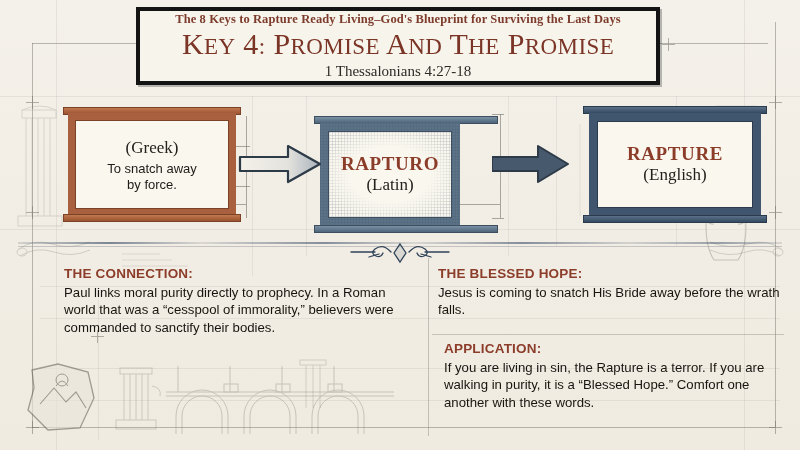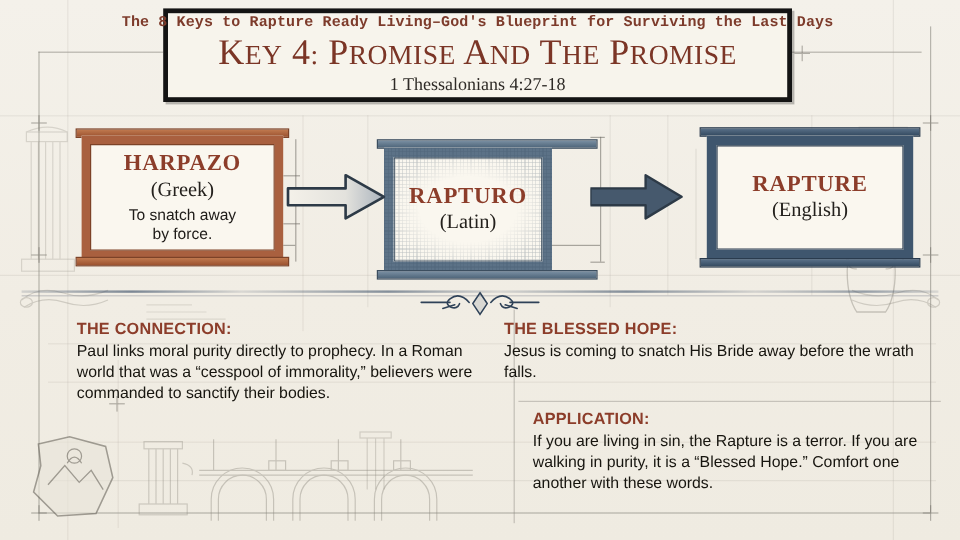--- a/index.html
+++ b/index.html
@@ -30,21 +30,21 @@
   .tick:after{left:6px;top:0;width:1px;height:13px;}
 
   
   .title-plate{
     position:absolute;left:136px;top:7px;width:524px;height:78px;
     background:#f7f4ec;border:4px solid #141414;box-sizing:border-box;
     box-shadow:2px 2px 0 rgba(0,0,0,.25);
     display:flex;flex-direction:column;align-items:center;justify-content:center;
   }
   .kicker{
-    font-family:Liberation Mono, monospace;
+    font-family:Liberation Serif, serif;
     font-size:12.5px;font-weight:700;color:#7d3b2b;letter-spacing:.1px;
     line-height:1;white-space:nowrap;
   }
   .main-title{
     font-family:"Liberation Serif", serif;
     font-size:30px;color:#7b3526;line-height:1;margin-top:4px;
     white-space:nowrap;letter-spacing:.4px;
   }
   .main-title .sc{font-size:23px;}
   .subtitle{
@@ -134,21 +134,21 @@
   .p-head{
     font-family:"Liberation Sans", sans-serif;font-weight:700;
     color:#8c3d2a;font-size:13.5px;letter-spacing:.2px;line-height:1.15;
     margin-bottom:2px;
   }
   .p-body{
     font-family:Liberation Sans, sans-serif;color:#17150f;
     font-size:13.2px;line-height:1.33;
   }
   #panel-connection{left:64px;top:266px;width:352px;}
-  #panel-hope{left:420px;top:266px;width:346px;}
+  #panel-hope{left:438px;top:266px;width:346px;}
   #panel-application{left:444px;top:341px;width:346px;}
 
   .vsep{position:absolute;left:428px;top:258px;width:1px;height:178px;background:#8c8880;opacity:.45;}
   .hsep{position:absolute;left:432px;top:334px;width:352px;height:1px;background:#8c8880;opacity:.42;}
 
   
   .sketch{position:absolute;pointer-events:none;}
   #sk-relic{left:18px;top:358px;width:86px;height:78px;opacity:.62;}
   #sk-amphora{left:690px;top:178px;width:72px;height:90px;opacity:.42;}
   #sk-columnL{left:8px;top:96px;width:64px;height:140px;opacity:.26;}
@@ -317,21 +317,20 @@
   <div class="dim">
     <div class="ln v" style="left:752px;top:114px;height:104px;"></div>
     <div class="ln h" style="left:746px;top:114px;width:12px;"></div>
     <div class="ln h" style="left:746px;top:218px;width:12px;"></div>
   </div>
 
   <div class="wordbox" id="box1">
     <div class="cap t"></div>
     <div class="frame"></div>
     <div class="wb-inner" style="background:transparent;">
-      <div class="wb-term">HARPAZO</div>
       <div class="wb-lang">(Greek)</div>
       <div class="wb-note">To snatch away</div>
       <div class="wb-note" style="margin-top:0">by force.</div>
     </div>
     <div class="cap b"></div>
   </div>
 
   <div class="wordbox" id="box2">
     <div class="cap t"></div>
     <div class="frame"></div>

